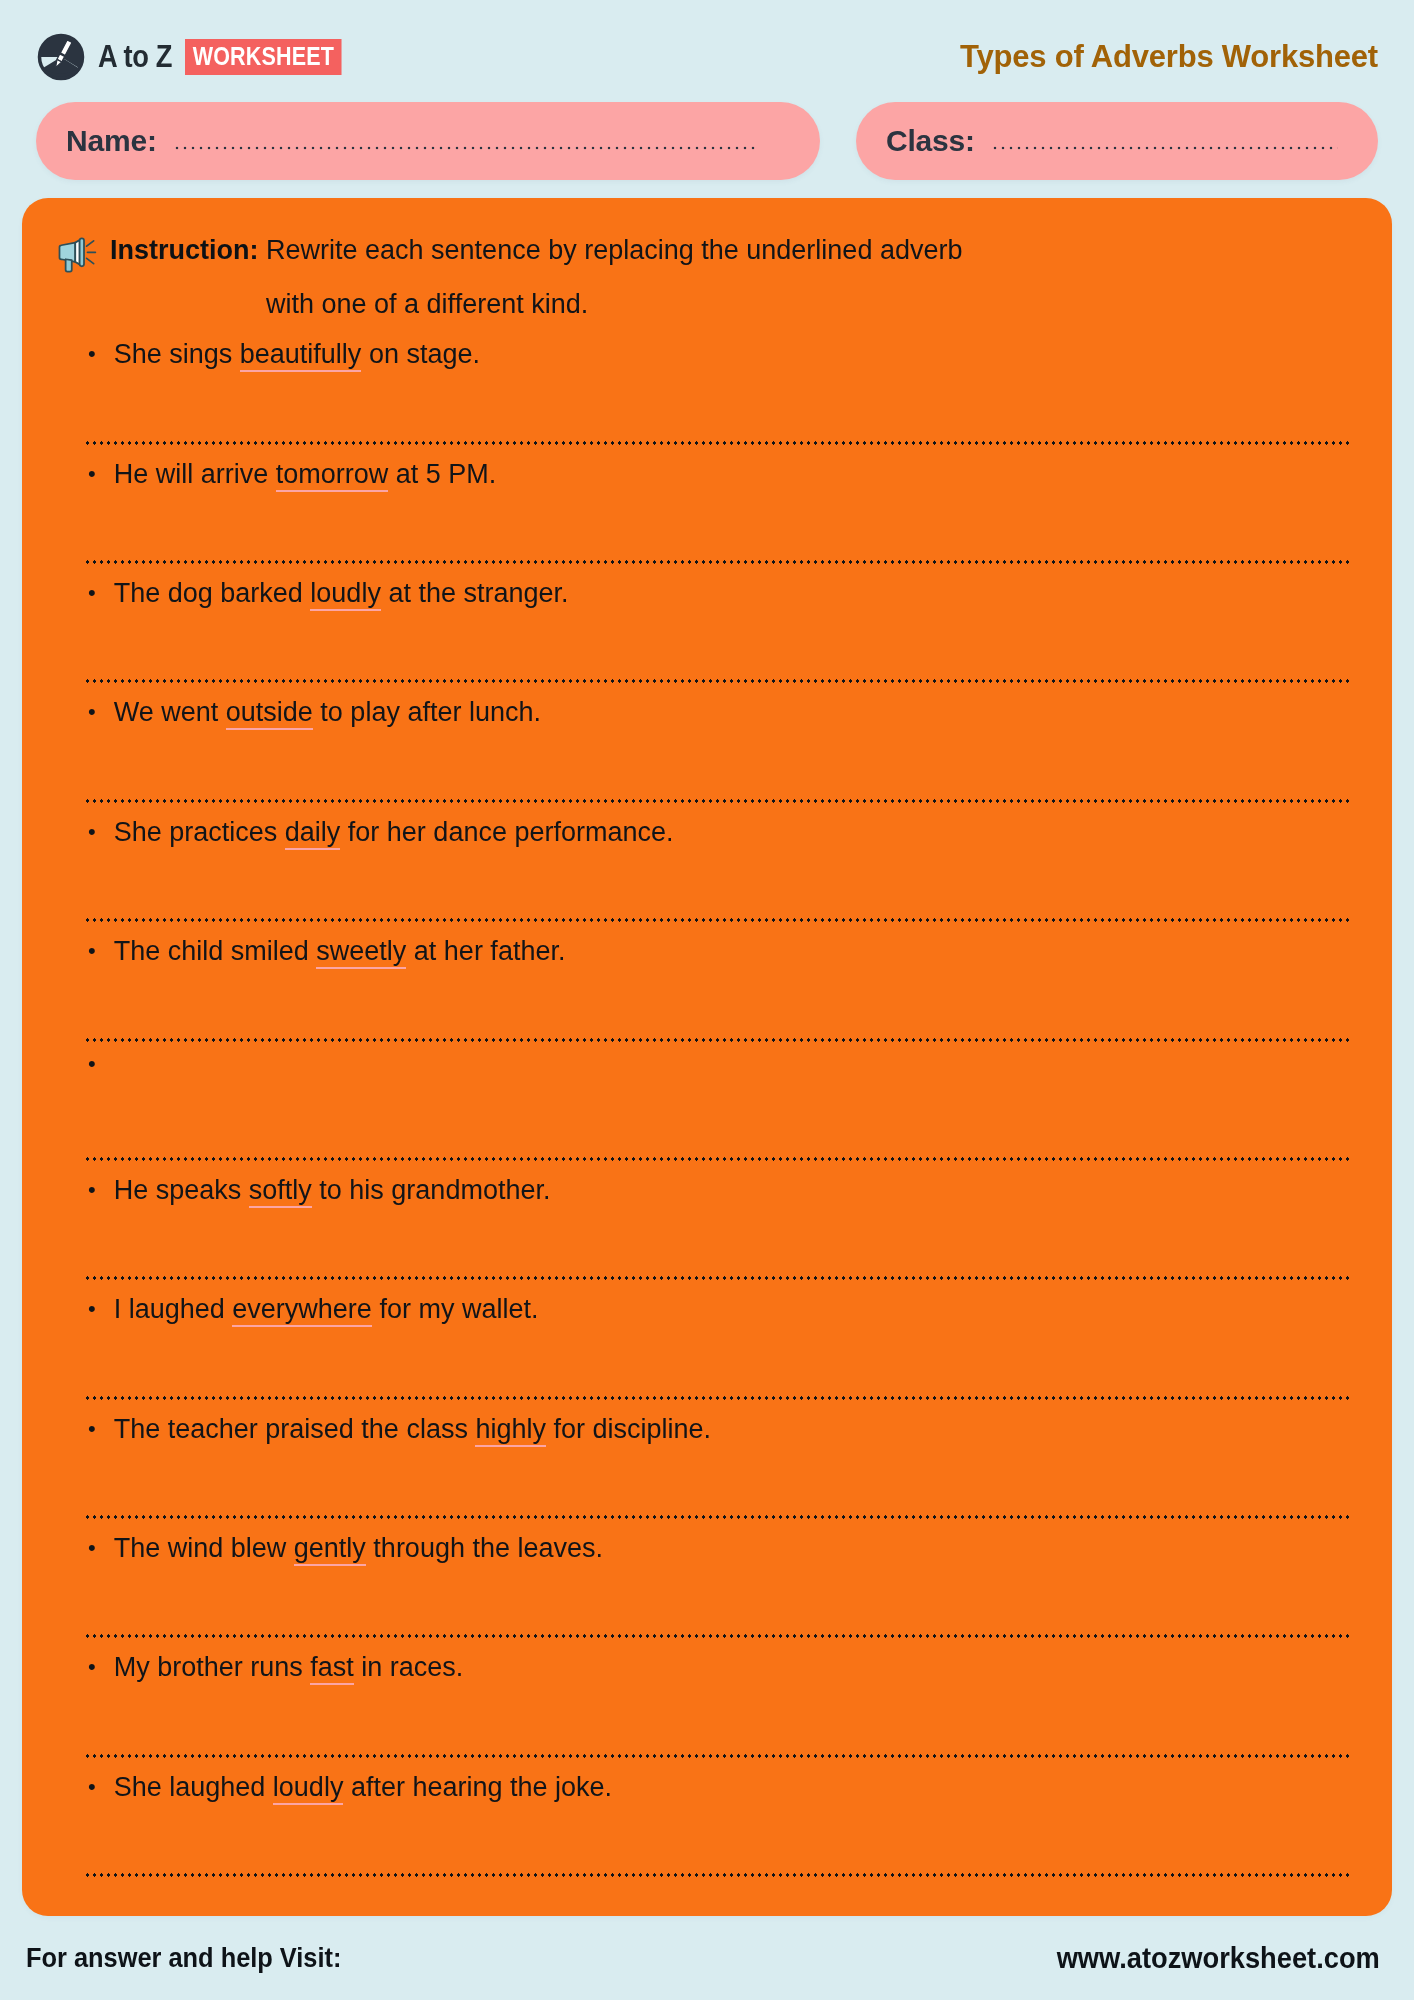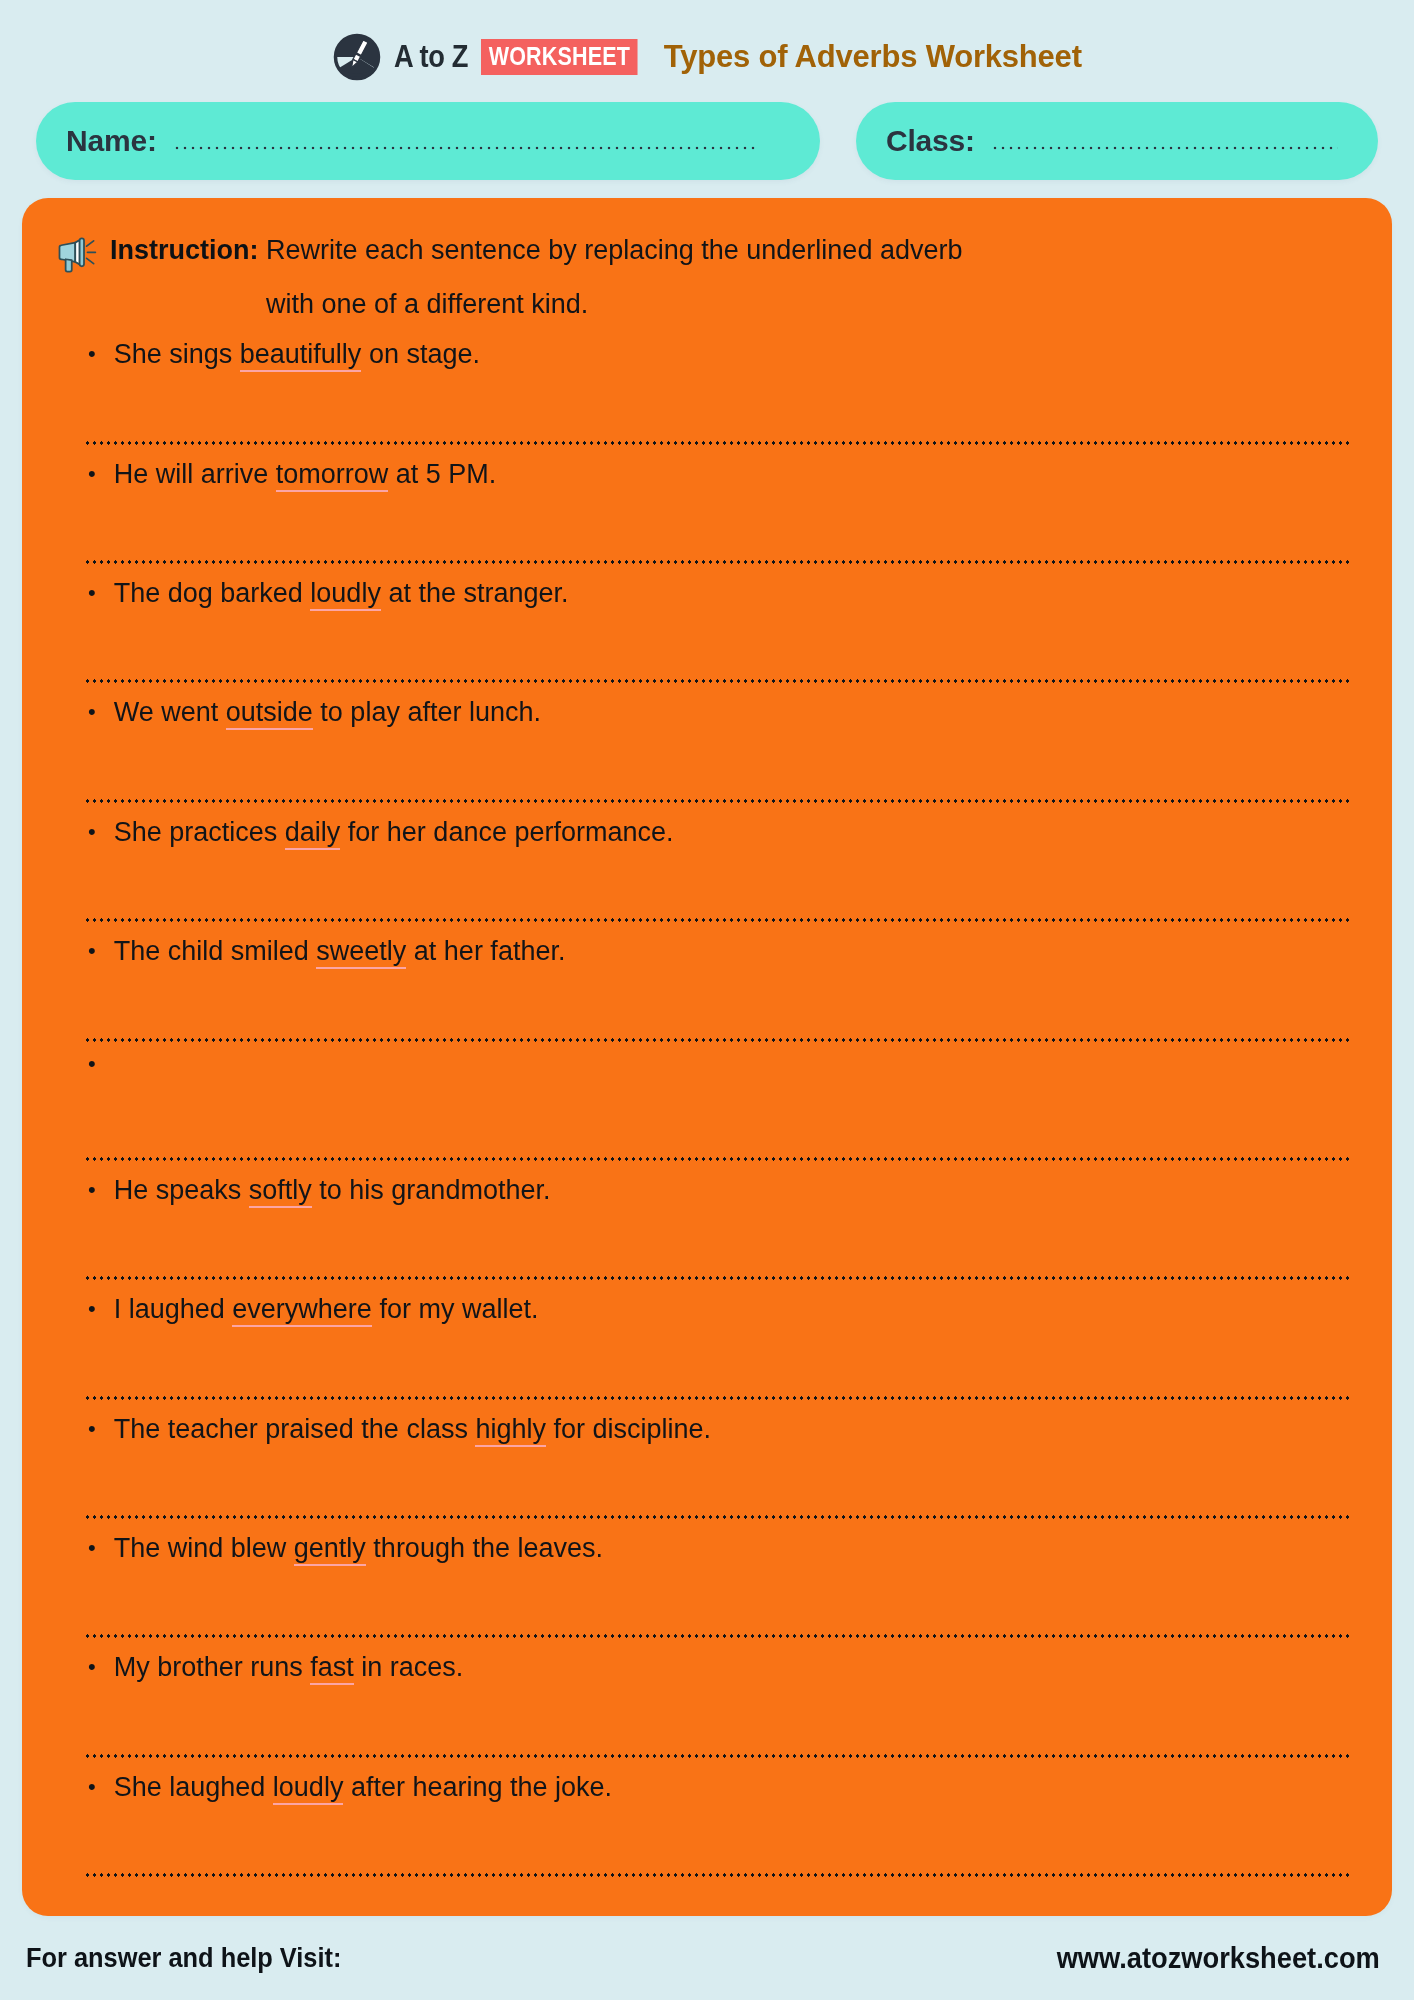--- a/index.html
+++ b/index.html
@@ -23,21 +23,21 @@
     display: flex;
     flex-direction: column;
     padding: 18px 22px 0 22px;
   }
 
   
   .header {
     height: 78px;
     display: flex;
     align-items: center;
-    justify-content: center;
+    justify-content: space-between;
     padding: 0 14px 0 14px;
     flex: 0 0 auto;
   }
 
   .brand {
     display: flex;
     align-items: center;
     gap: 12px;
   }
 
@@ -89,21 +89,21 @@
   
   .fields {
     display: flex;
     gap: 36px;
     margin-top: 6px;
     padding: 0 14px;
     flex: 0 0 auto;
   }
 
   .field {
-    background: #5eead4;
+    background: #fca5a5;
     border-radius: 40px;
     height: 78px;
     display: flex;
     align-items: center;
     padding: 0 30px;
     box-shadow: 0 2px 5px rgba(80,120,140,0.07);
   }
 
   .field-name { flex: 0 0 784px; }
   .field-class { flex: 1 1 auto; }

